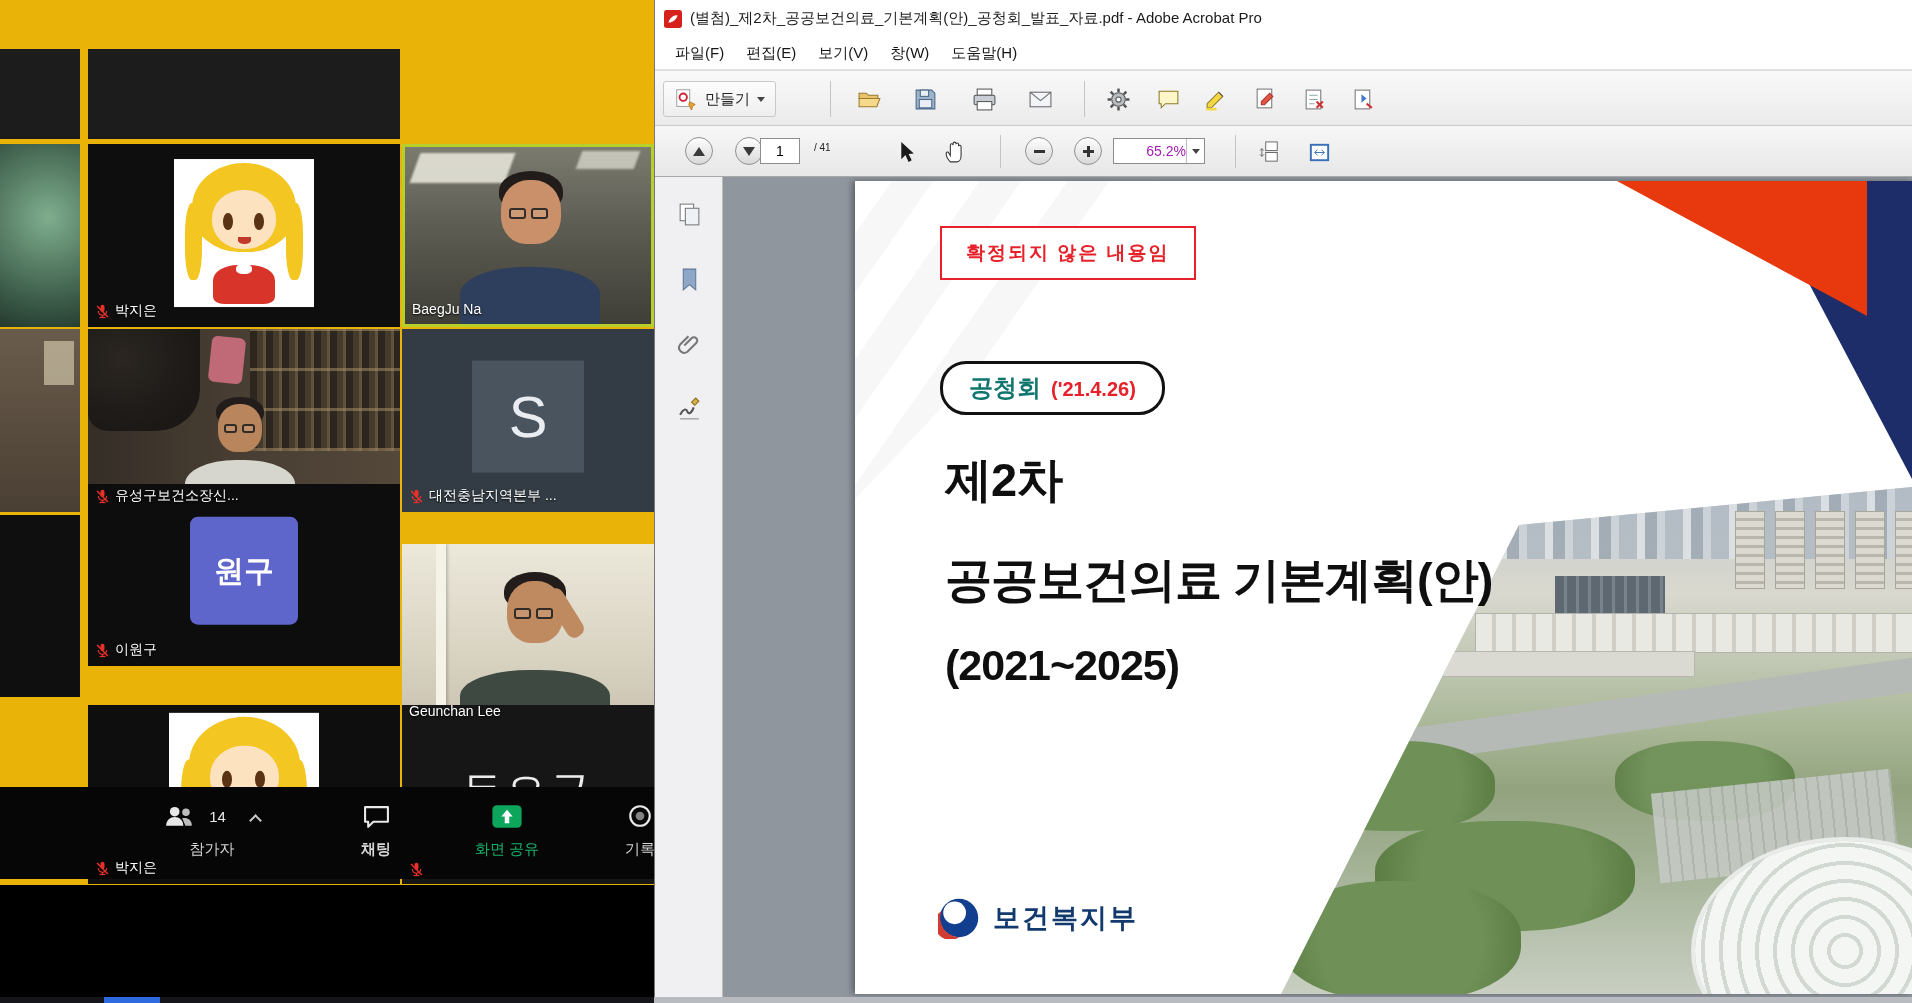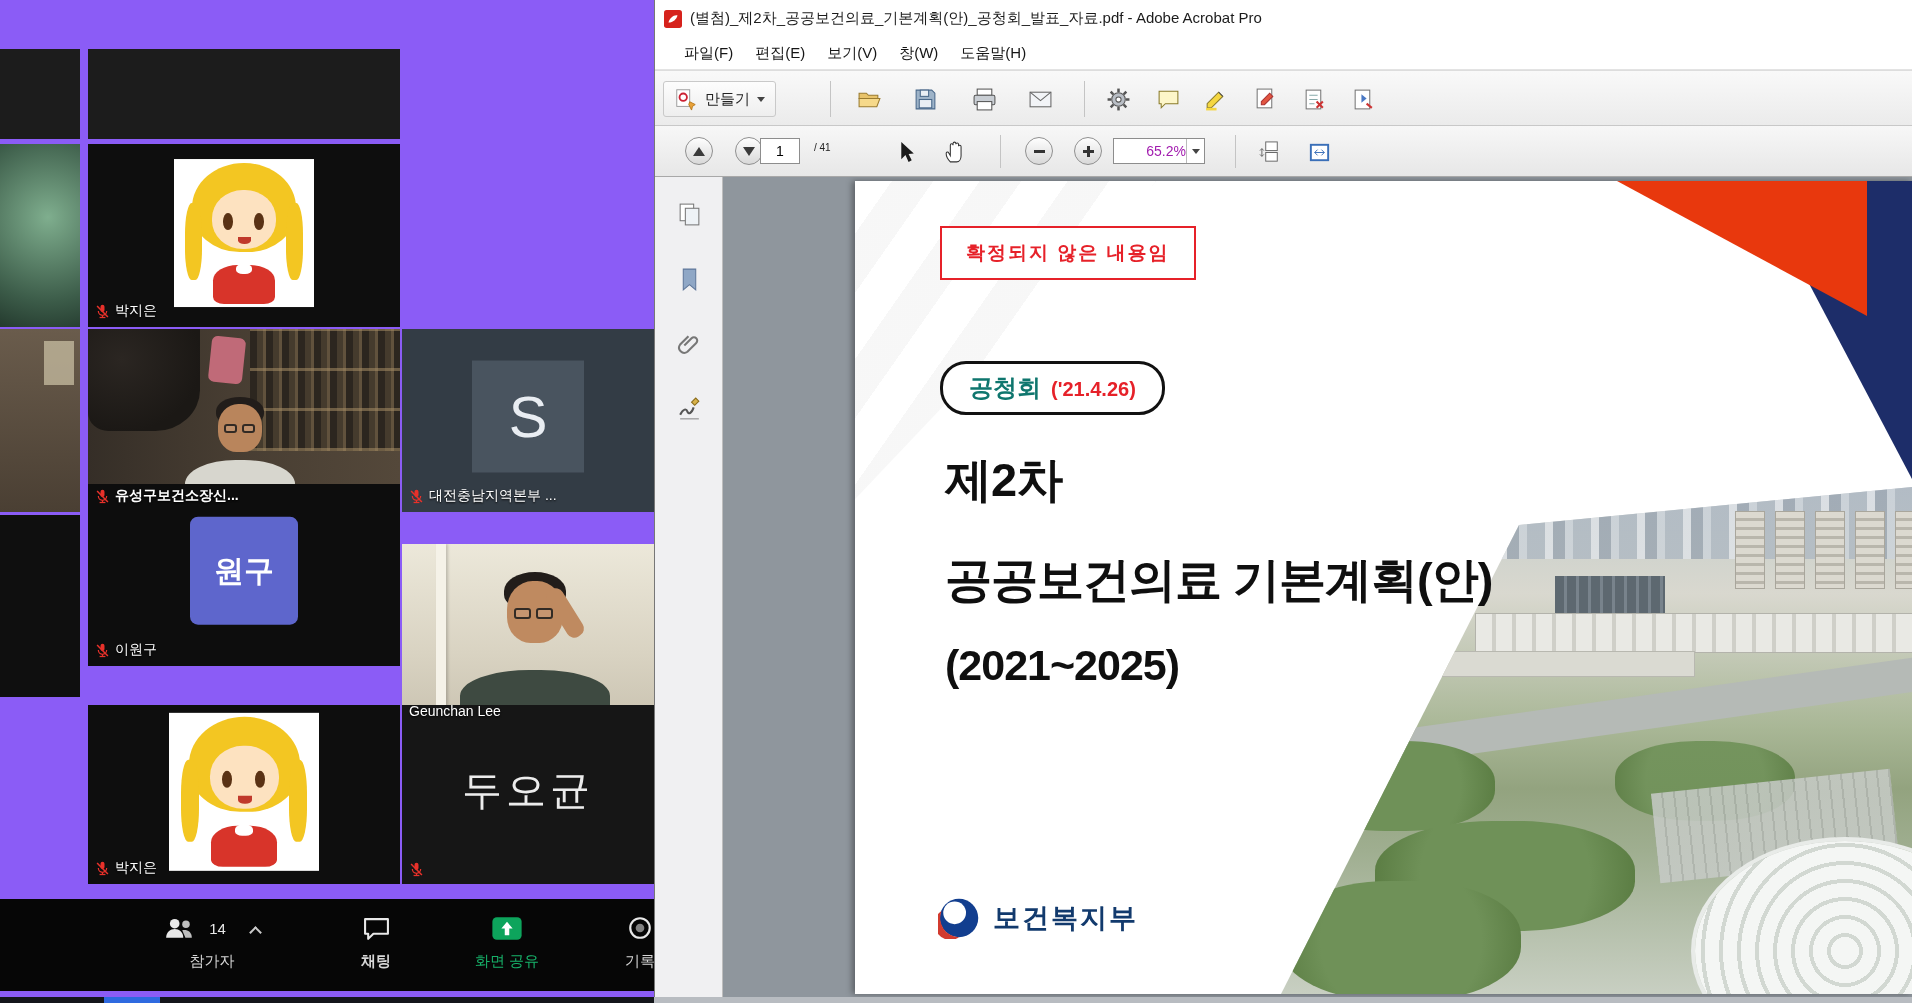--- a/index.html
+++ b/index.html
@@ -1,21 +1,21 @@
 <!DOCTYPE html>
 <html><head>
 <meta charset="utf-8">
 <style>
   *{margin:0;padding:0;box-sizing:border-box;}
   html,body{width:1912px;height:1003px;}
   body{background:#000;font-family:"Liberation Sans","DejaVu Sans",sans-serif;overflow:hidden;}
   .screen{position:relative;width:1912px;height:1003px;}
 
   
-  .zoom{position:absolute;left:0;top:0;width:654px;height:997px;background:#8b5cf6;overflow:hidden;}
+  .zoom{position:absolute;left:0;top:0;width:654px;height:885px;background:#eab308;overflow:hidden;}
   .tile{position:absolute;overflow:hidden;background:#141414;}
   .active-speaker{border:3px solid #b6cf2b;}
   .ntag{position:absolute;left:7px;bottom:7px;display:flex;align-items:center;gap:5px;z-index:6;font-size:14px;color:#fff;text-shadow:0 1px 2px #000;white-space:nowrap;}
   .ntag svg{width:15px;height:15px;flex:0 0 auto;}
   .ghost-tile{position:absolute;background:#1c1c1c;}
 
   
   .chibi{position:absolute;left:50%;top:50%;transform:translate(-50%,-52%);width:150px;height:158px;background:#fff;}
   .chibi .hair{position:absolute;left:13%;top:3%;width:74%;height:60%;background:#f3c622;border-radius:50% 50% 46% 46%;}
   .chibi .sh1,.chibi .sh2{position:absolute;top:30%;width:12%;height:52%;background:#f3c622;border-radius:40%;}
@@ -58,21 +58,21 @@
   .zbtn{position:absolute;top:14px;display:flex;flex-direction:column;align-items:center;gap:9px;color:#d6d6d6;font-size:15px;}
   .zbtn .ic{height:30px;display:flex;align-items:center;gap:15px;}
   .share-label{color:#17b26a;}
   .pcount{font-size:15px;color:#e8e8e8;}
   .caret{width:9px;height:9px;border-right:2px solid #c9c9c9;border-bottom:2px solid #c9c9c9;transform:rotate(-135deg);margin:8px 0 0 10px;}
 
   
   .acrobat{position:absolute;left:654px;top:0;width:1258px;height:997px;background:#fff;border-left:1px solid #777;}
   .a-title{height:37px;display:flex;align-items:center;gap:8px;padding-left:9px;background:#fff;font-size:15px;color:#1b1b1b;}
   .a-title svg{width:18px;height:18px;}
-  .a-menu{height:33px;display:flex;align-items:center;padding-left:18px;background:#fff;border-bottom:1px solid #e3e3e3;font-size:15px;color:#161616;}
+  .a-menu{height:33px;display:flex;align-items:center;padding-left:9px;background:#fff;border-bottom:1px solid #e3e3e3;font-size:15px;color:#161616;}
   .a-menu span{padding:5px 11px;cursor:default;}
   .a-tb1{position:relative;height:56px;background:linear-gradient(#f9f9f9,#ebebeb);border-top:1px solid #ddd;border-bottom:1px solid #c8c8c8;}
   .a-tb2{position:relative;height:51px;background:linear-gradient(#f7f7f7,#e7e7e7);border-bottom:1px solid #a8a8a8;}
   .tbtn{position:absolute;top:10px;width:36px;height:36px;display:flex;align-items:center;justify-content:center;border-radius:3px;}
   .tbtn svg{width:25px;height:25px;}
   .vsep{position:absolute;width:1px;background:#c4c4c4;}
   .createbtn{position:absolute;left:8px;top:10px;height:36px;display:flex;align-items:center;gap:7px;padding:0 10px;border:1px solid #c9c9c9;border-radius:3px;background:linear-gradient(#fdfdfd,#eee);font-size:15px;color:#222;}
   .createbtn svg{width:24px;height:24px;}
   .dd-caret{width:0;height:0;border-left:4px solid transparent;border-right:4px solid transparent;border-top:5px solid #444;}
   .navbtn{position:absolute;top:11px;width:28px;height:28px;border-radius:50%;border:1px solid #909090;background:linear-gradient(#fefefe,#d8d8d8);display:flex;align-items:center;justify-content:center;}
@@ -167,22 +167,38 @@
             <rect x="6.6" y="1" width="4.8" height="8.5" rx="2.4" fill="#e8312a"></rect>
             <path d="M4 8.5a5 5 0 0 0 10 0" fill="none" stroke="#e8312a" stroke-width="1.5"></path>
             <line x1="9" y1="13.5" x2="9" y2="16" stroke="#e8312a" stroke-width="1.5"></line>
             <line x1="5.5" y1="16.2" x2="12.5" y2="16.2" stroke="#e8312a" stroke-width="1.5"></line>
             <line x1="2.5" y1="2.5" x2="15.5" y2="15.5" stroke="#e8312a" stroke-width="1.8"></line>
           </svg>
         <span>박지은</span>
       </div>
     </div>
 
-
-    <div class="tile bg-yuseong" style="left:88px;top:329px;width:312px;height:183px;font-weight:bold;">
+    <div class="tile active-speaker bg-baegju" style="left:402px;top:144px;width:252px;height:183px;">
+      <div class="bb-light"></div>
+      <div class="bb-light2"></div>
+      <div class="figure" style="left:50px;top:24px;width:150px;height:156px;">
+        <div class="hair" style="left:44px;top:0;width:64px;height:40px;"></div>
+        <div class="head" style="left:46px;top:9px;width:60px;height:64px;background:#c9906a;"></div>
+        <div class="glasses" style="left:54px;top:37px;">
+            <i></i>
+            <i></i>
+          </div>
+        <div class="torso" style="left:5px;bottom:0;width:140px;height:60px;background:#2e3e5d;"></div>
+      </div>
+      <div class="ntag">
+        <span>BaegJu Na</span>
+      </div>
+    </div>
+
+    <div class="tile bg-yuseong" style="left:88px;top:329px;width:312px;height:183px;">
       <div class="ys-clothes"></div>
       <div class="ys-pink"></div>
       <div class="ys-shelf"></div>
       <div class="figure" style="left:92px;top:68px;width:120px;height:115px;">
         <div class="hair" style="left:36px;top:0;width:48px;height:28px;"></div>
         <div class="head" style="left:38px;top:7px;width:44px;height:48px;background:#b9855c;"></div>
         <div class="glasses" style="left:44px;top:27px;">
             <i style="width:13px;height:9px;"></i>
             <i style="width:13px;height:9px;"></i>
           </div>

